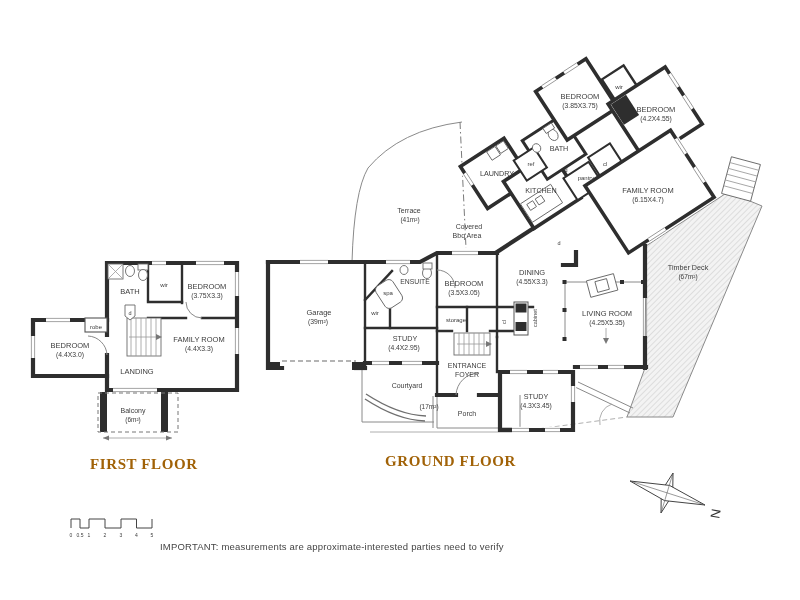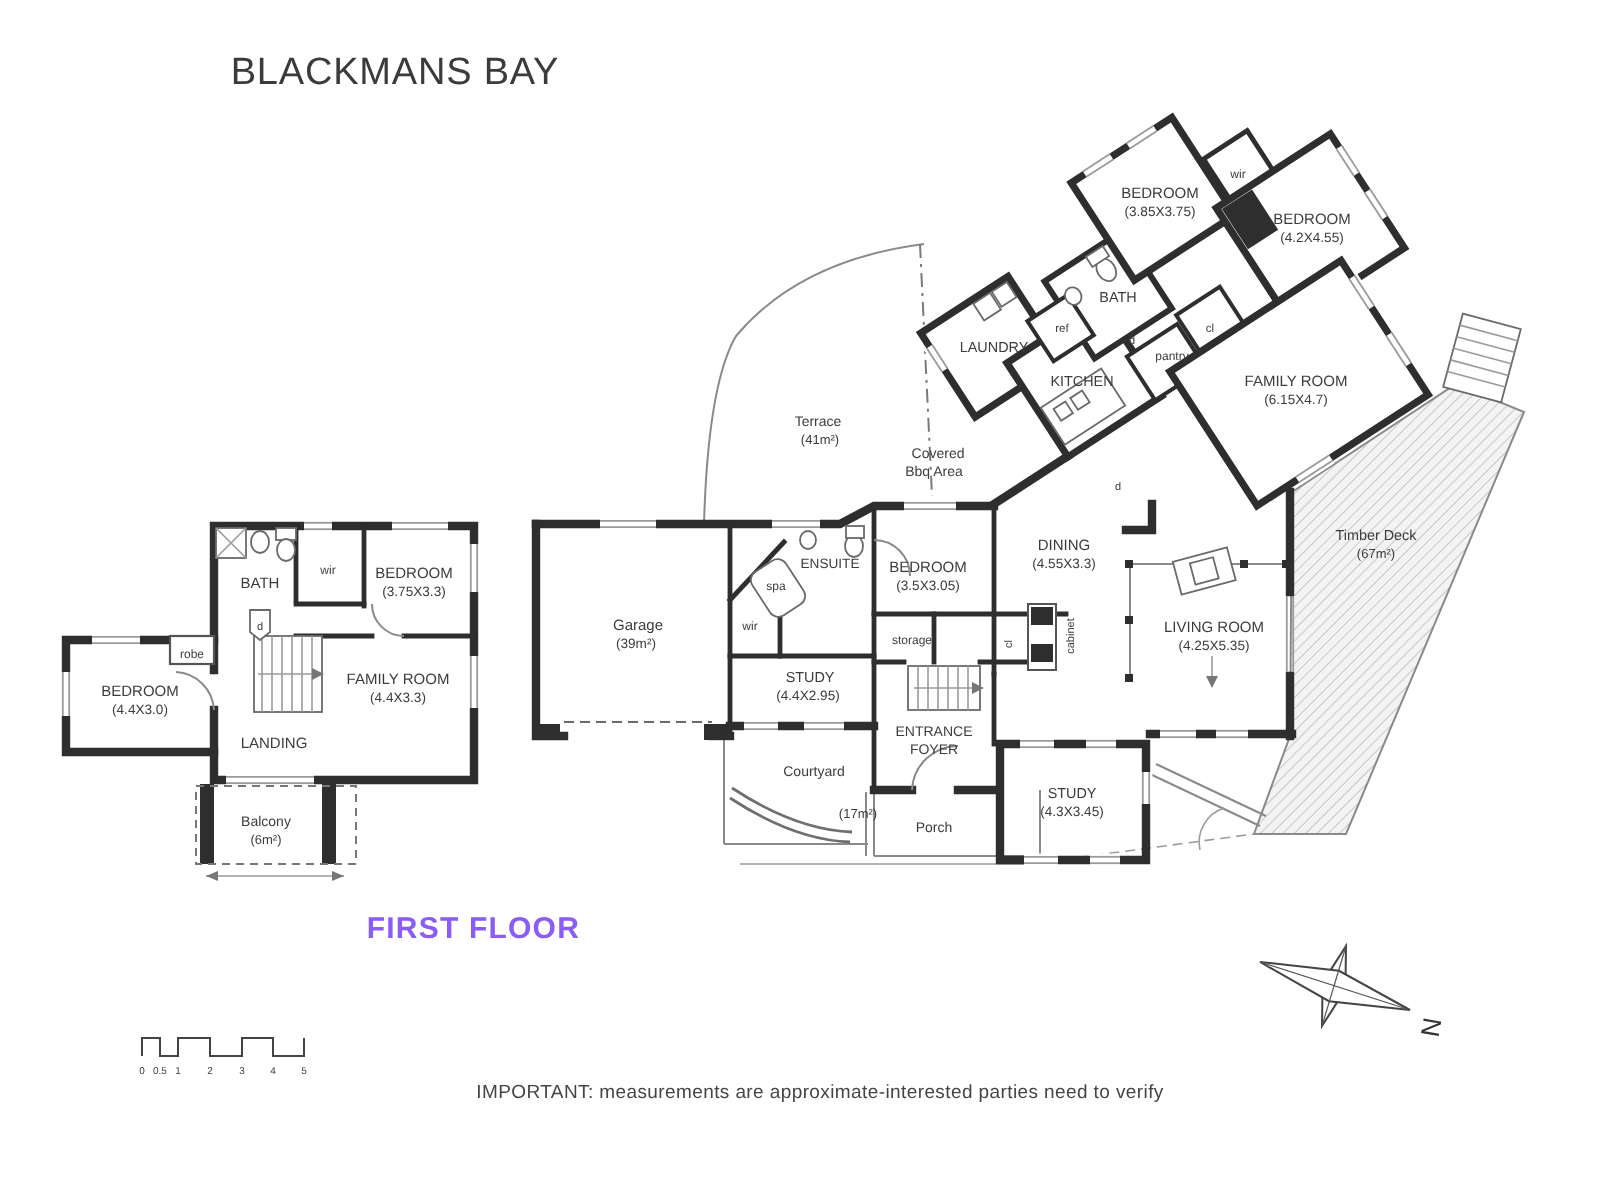--- a/index.html
+++ b/index.html
@@ -1,46 +1,46 @@
 <!DOCTYPE html>
 <html><head>
 <meta charset="utf-8">
 <style>
   html,body{margin:0;padding:0;background:#fff;}
   #page{position:relative;width:800px;height:600px;background:#ffffff;overflow:hidden;
         font-family:"Liberation Sans", sans-serif;}
   #hdr{position:absolute;left:40px;top:24px;width:315px;text-align:center;
        color:#3b3b3b;font-size:19px;line-height:1.32;letter-spacing:.4px;}
-  .floorlab{position:absolute;font-weight:bold;font-size:15px;letter-spacing:.6px;color:#8b5cf6;text-align:right;width:200px;}
+  .floorlab{position:absolute;font-weight:bold;font-size:15px;letter-spacing:.6px;color:#a16207;text-align:left;width:200px;font-family:Liberation Serif, serif;}
   #ff-lab{left:90px;top:456px;}
   #gf-lab{left:385px;top:453px;}
-  #disc{position:absolute;left:160px;top:541px;width:500px;text-align:center;
+  #disc{position:absolute;left:160px;top:541px;width:500px;text-align:left;
         font-size:9.5px;color:#454545;letter-spacing:.2px;}
   svg{position:absolute;left:0;top:0;}
   text{fill:#3c3c3c;}
   .rm{font-size:7.5px;}
   .dm{font-size:6.8px;}
   .sm{font-size:6px;}
   .w{stroke:#2e2e2e;stroke-width:4.2;fill:none;stroke-linecap:square;}
   .wi{stroke:#2e2e2e;stroke-width:2.4;fill:none;stroke-linecap:square;}
   .tn{stroke:#8a8a8a;stroke-width:1;fill:none;}
   .tn2{stroke:#9a9a9a;stroke-width:.8;fill:none;}
   .fx{stroke:#6a6a6a;stroke-width:.9;fill:#fff;}
   .winl{stroke:#9a9a9a;stroke-width:.9;}
   .wrect{fill:#ffffff;stroke:none;}
 </style>
 </head>
 <body>
 <div id="page">
 
 <div id="hdr">
-  <div>BLACKMANS BAY</div>
 </div>
 
 <div id="ff-lab" class="floorlab">FIRST FLOOR</div>
+<div id="gf-lab" class="floorlab">GROUND FLOOR</div>
 <div id="disc">IMPORTANT: measurements are approximate-interested parties need to verify</div>
 
 <svg width="800" height="600" viewBox="0 0 800 600">
   <defs>
     <pattern id="hatch" width="4" height="4" patternUnits="userSpaceOnUse" patternTransform="rotate(45)">
       <rect width="4" height="4" fill="#f3f3f3"></rect>
       <line x1="0" y1="0" x2="0" y2="4" stroke="#c7c7c7" stroke-width="1"></line>
     </pattern>
   </defs>
 

